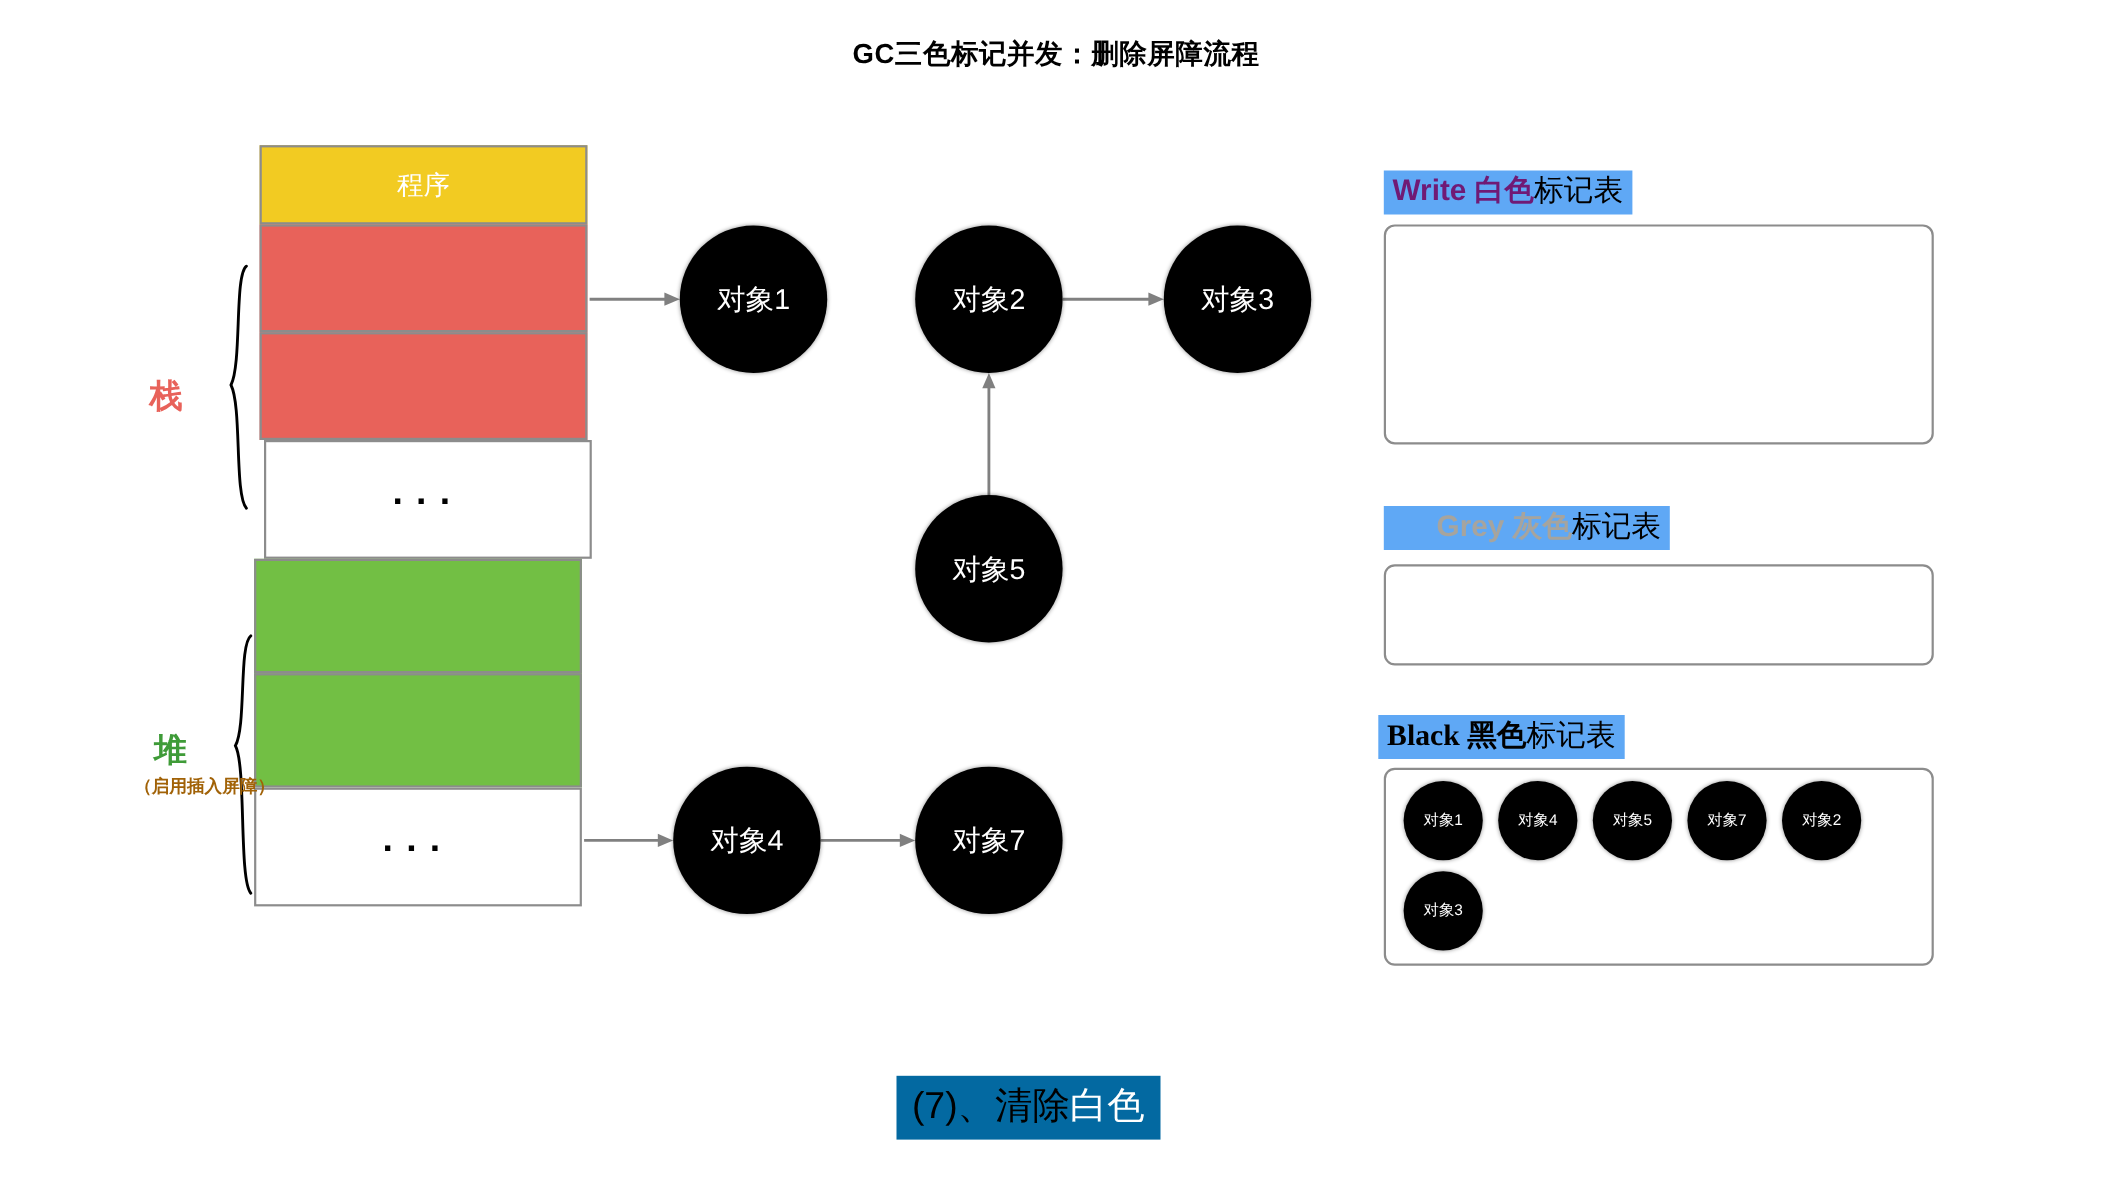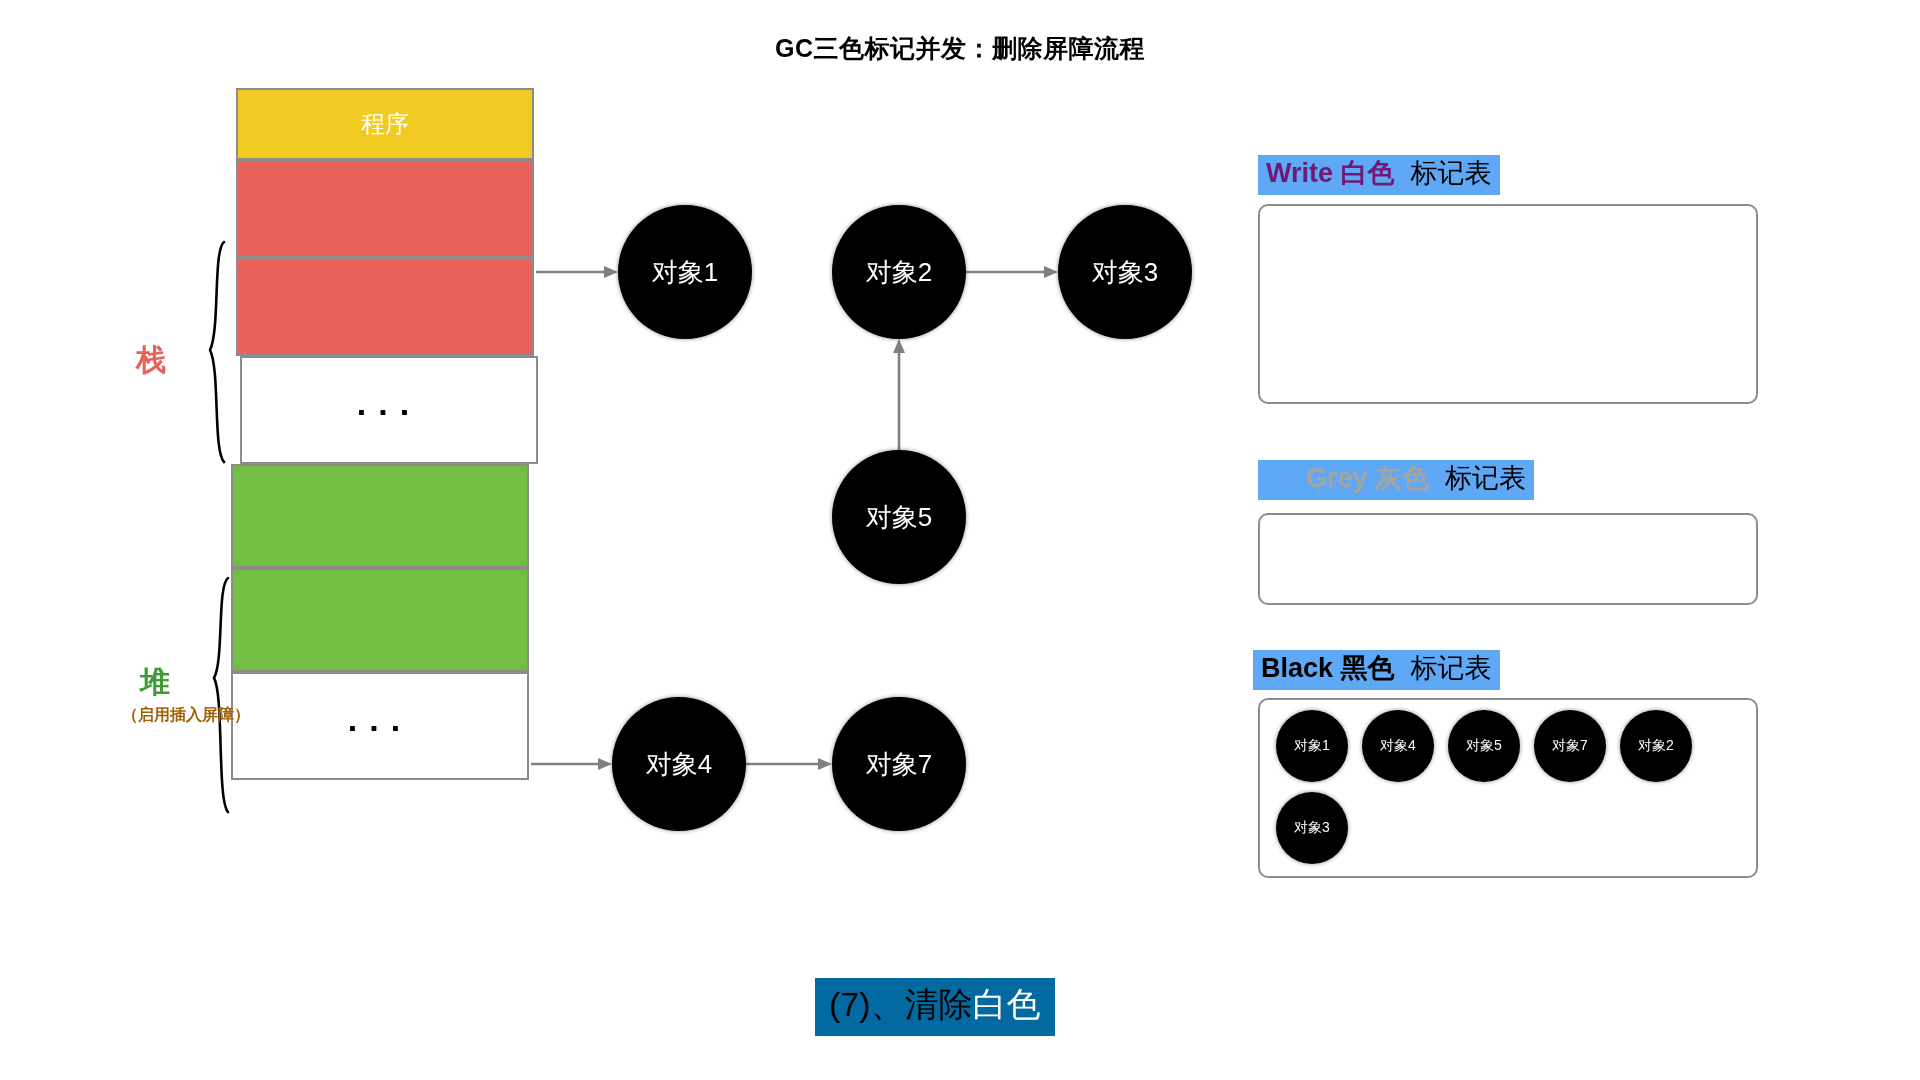--- a/index.html
+++ b/index.html
@@ -25,20 +25,21 @@
   #mem-column{left:236px;top:88px;width:298px;}
   .mem-cell{
     box-sizing:border-box;
     border:2px solid #8c8c8c;
     width:298px;
     display:flex;align-items:center;justify-content:center;
   }
   .cell-program{
     height:72px;background:#f2cb22;color:#ffffff;
     font-size:24px;
+    margin-top:44px;
   }
   .cell-rootset{
     height:52px;background:#5fa8f5;color:#111;
     font-size:25px;justify-content:flex-start;padding-left:8px;
     border:none;
     width:300px;margin-left:-2px;
   }
   .cell-red{height:98px;background:#e8625a;}
   .cell-dots{
     height:108px;background:#fff;color:#000;
@@ -88,36 +89,36 @@
     background:#5fa8f5;
     font-size:27px;font-weight:bold;
     padding:2px 8px 4px 8px;
     white-space:nowrap;
     display:inline-block;
     line-height:1.25;
   }
   .hdr-en-white{color:#701a75;}
   .hdr-en-grey{color:#a6a49e;}
   .hdr-en-black{color:#000000;}
-  .hdr-cn-normal{color:#000000;font-weight:normal;margin-left:16px;}
+  .hdr-cn-normal{color:#000000;font-weight:normal;}
 
   .tbl-box{
     box-sizing:border-box;
     border:2px solid #8c8c8c;
     border-radius:10px;
     background:#fff;
   }
 
   #panel-write-hdr{left:1258px;top:155px;}
   #panel-write-box{left:1258px;top:204px;width:500px;height:200px;}
 
   #panel-grey-hdr{left:1258px;top:460px;padding-left:48px;}
   #panel-grey-box{left:1258px;top:513px;width:500px;height:92px;}
 
-  #panel-black-hdr{left:1253px;top:650px;}
+  #panel-black-hdr{left:1253px;top:650px;font-family:Liberation Serif, serif;}
   #panel-black-box{left:1258px;top:698px;width:500px;height:180px;}
   #panel-black-items{
     left:1276px;top:710px;width:470px;
     display:flex;flex-wrap:wrap;gap:10px 14px;
   }
 
   
   #caption{
     left:815px;top:978px;
     background:#0369a1;

